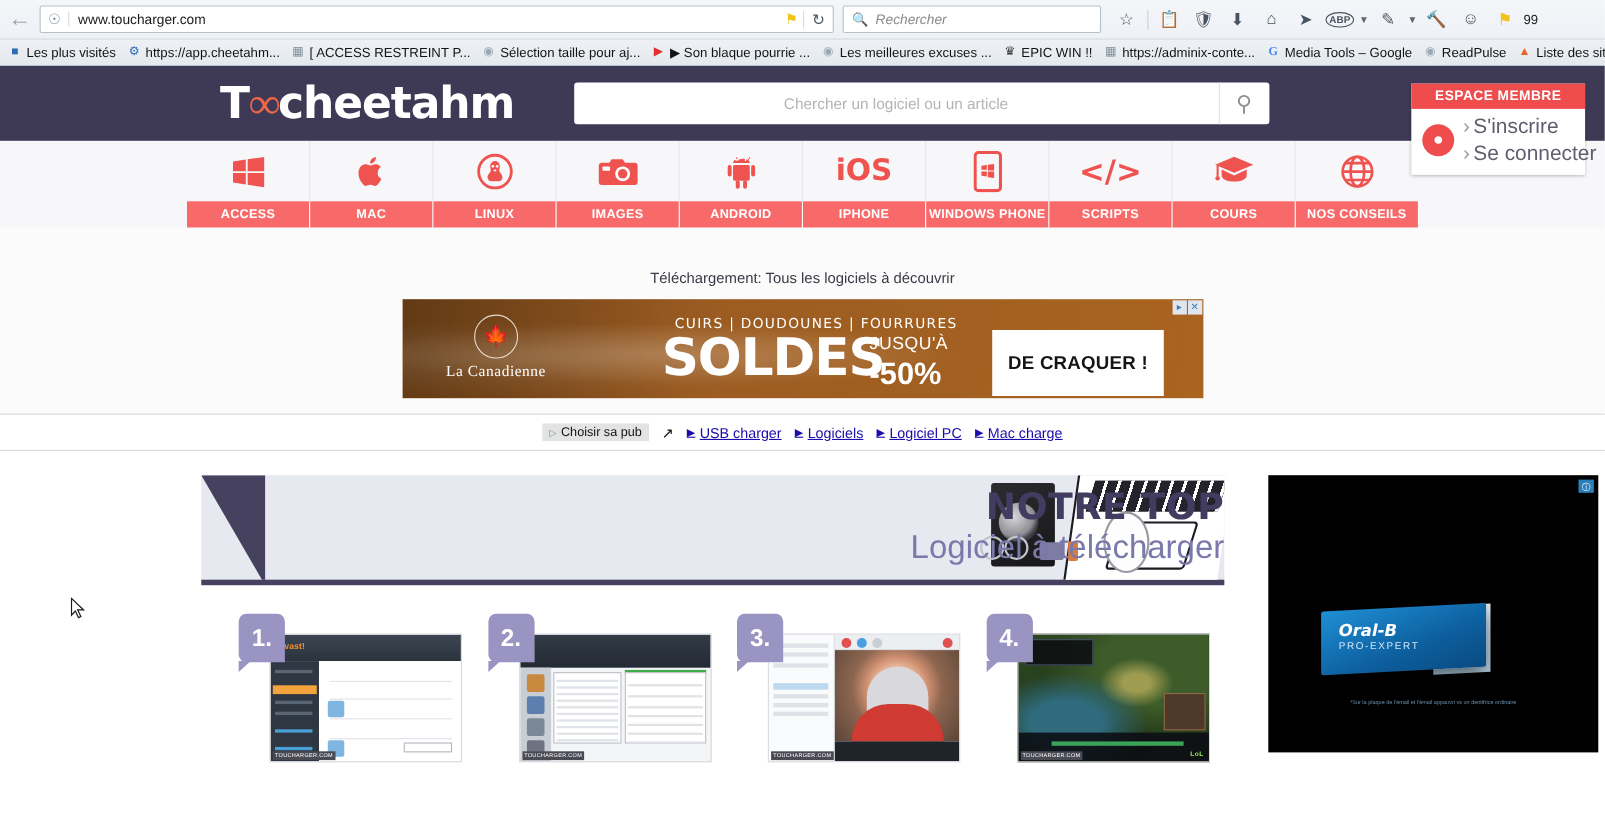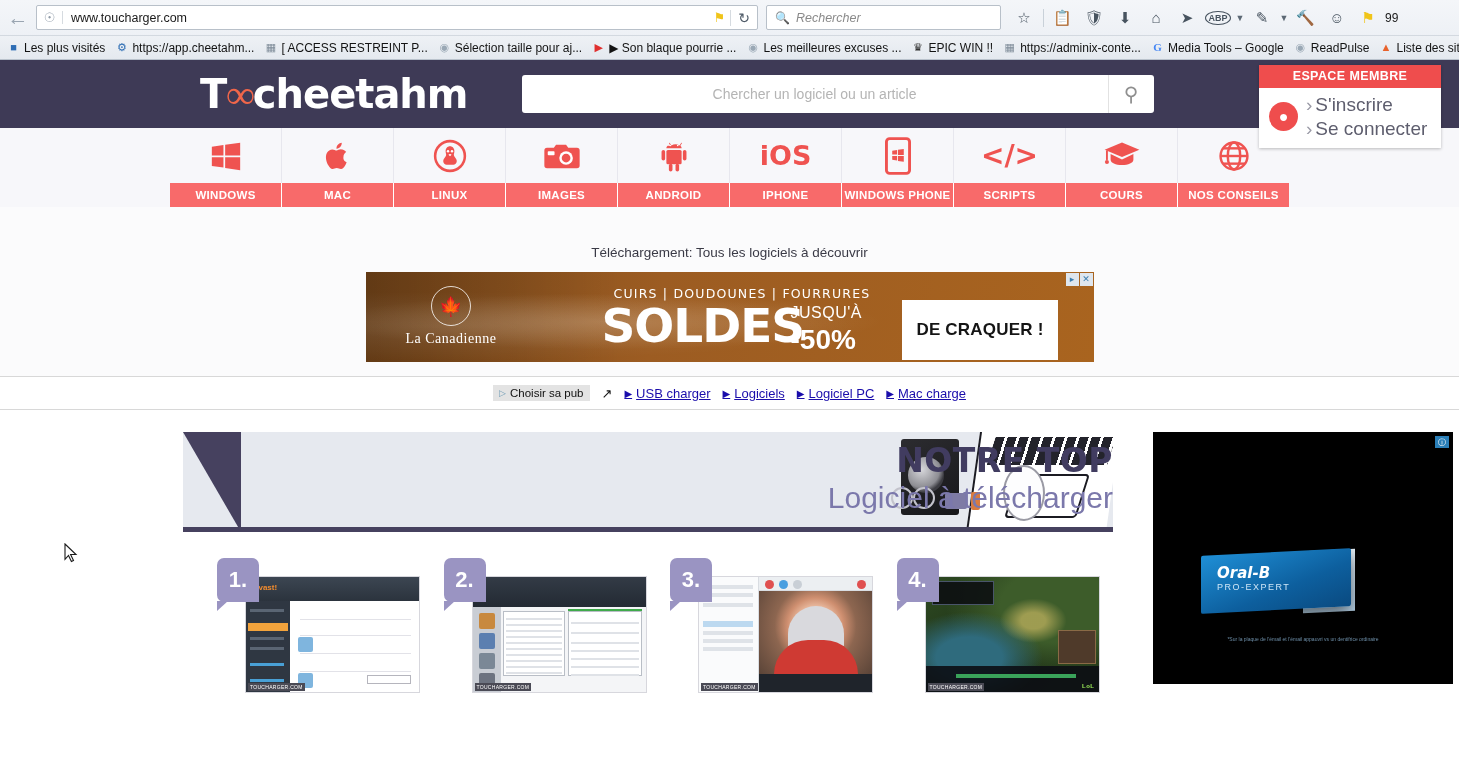--- a/index.html
+++ b/index.html
@@ -143,22 +143,22 @@
     color: #b4b4b4;
   }
   #site-search-btn {
     width: 46px; height: 38px;
     border-left: 1px solid #e2e2e2;
     display: flex; align-items: center; justify-content: center;
     color: #8f8f8f; font-size: 20px;
   }
   #member-box {
     position: absolute;
-    right: 18px; top: 5px;
-    width: 182px;
+    right: 18px; top: 16px;
+    width: 158px;
     background: #fff;
     box-shadow: 0 1px 3px rgba(0,0,0,.25);
   }
   #member-title {
     background: #ef4d4d;
     color: #fff;
     font-size: 12.5px; font-weight: bold;
     letter-spacing: .4px;
     text-align: center;
     padding: 4px 0 5px;
@@ -736,21 +736,21 @@
               <ellipse cx="12" cy="12" rx="4.4" ry="9.5"></ellipse>
               <line x1="2.5" y1="12" x2="21.5" y2="12"></line>
               <line x1="4.2" y1="6.6" x2="19.8" y2="6.6"></line>
               <line x1="4.2" y1="17.4" x2="19.8" y2="17.4"></line>
             </svg>
         </div>
       </div>
     </div>
 
     <div id="nav-labels">
-      <div class="nav-label">WINDOWS</div>
+      <div class="nav-label">ACCESS</div>
       <div class="nav-label">MAC</div>
       <div class="nav-label">LINUX</div>
       <div class="nav-label">IMAGES</div>
       <div class="nav-label">ANDROID</div>
       <div class="nav-label">IPHONE</div>
       <div class="nav-label">WINDOWS PHONE</div>
       <div class="nav-label">SCRIPTS</div>
       <div class="nav-label">COURS</div>
       <div class="nav-label">NOS CONSEILS</div>
     </div>

